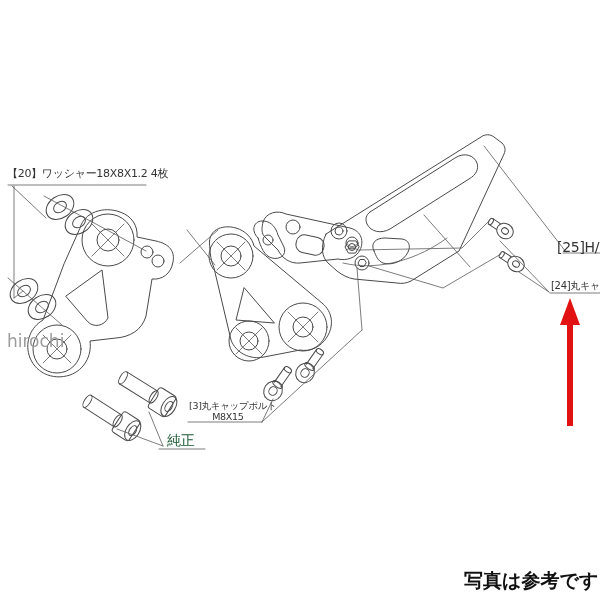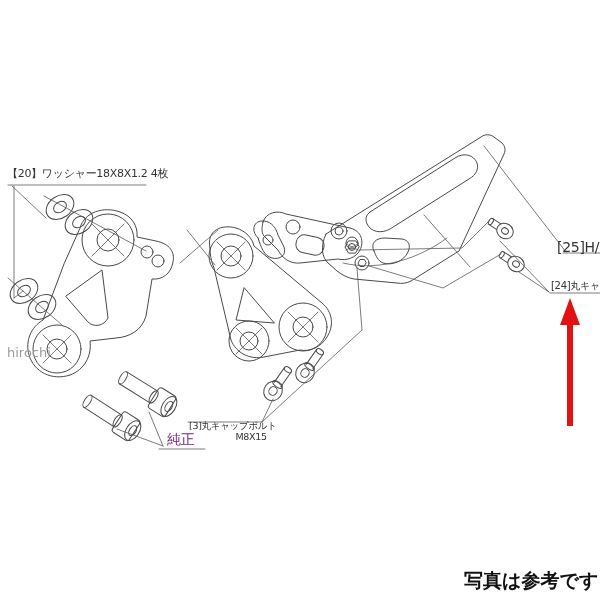--- a/index.html
+++ b/index.html
@@ -11,24 +11,24 @@
   #dwg .ln{stroke:#4a4a4a;fill:none;stroke-width:1;stroke-linejoin:round;stroke-linecap:round;}
   #dwg .thin{stroke:#5a5a5a;fill:none;stroke-width:.8;stroke-linejoin:round;stroke-linecap:round;}
   #dwg .arrowfill{stroke:none;}
   .lbl{
     position:absolute;color:#333;white-space:nowrap;
     font-size:14px;letter-spacing:-.3px;line-height:1.15;
   }
   .lbl20{left:7px;top:168px;font-size:11px;}
   .lbl25{left:557px;top:239px;}
   .lbl24{left:551px;top:280px;font-size:10px;}
-  .lbl3{left:189px;top:401px;font-size:9.5px;text-align:left;margin-top:20px;}
-  .lbl3 .l2{display:block;text-align:right;padding-right:10px;}
-  .lbloem{left:167px;top:432px;font-size:14px;color:#701a75;font-family:Liberation Mono, monospace;}
-  .wmark{position:absolute;left:7px;top:345px;font-size:13px;}
+  .lbl3{left:189px;top:401px;font-size:9.5px;text-align:left;}
+  .lbl3 .l2{display:block;text-align:center;padding-right:10px;}
+  .lbloem{left:167px;top:432px;font-size:14px;color:#14532d;}
+  .wmark{position:absolute;left:7px;top:331px;font-size:17px;}
   .caption{position:absolute;left:464px;top:568px;font-size:19px;font-weight:bold;}
 </style>
 </head>
 <body>
 
 <div class="stage">
 
   <svg id="dwg" width="600" height="600" viewBox="0 0 600 600">
 
     <g>

